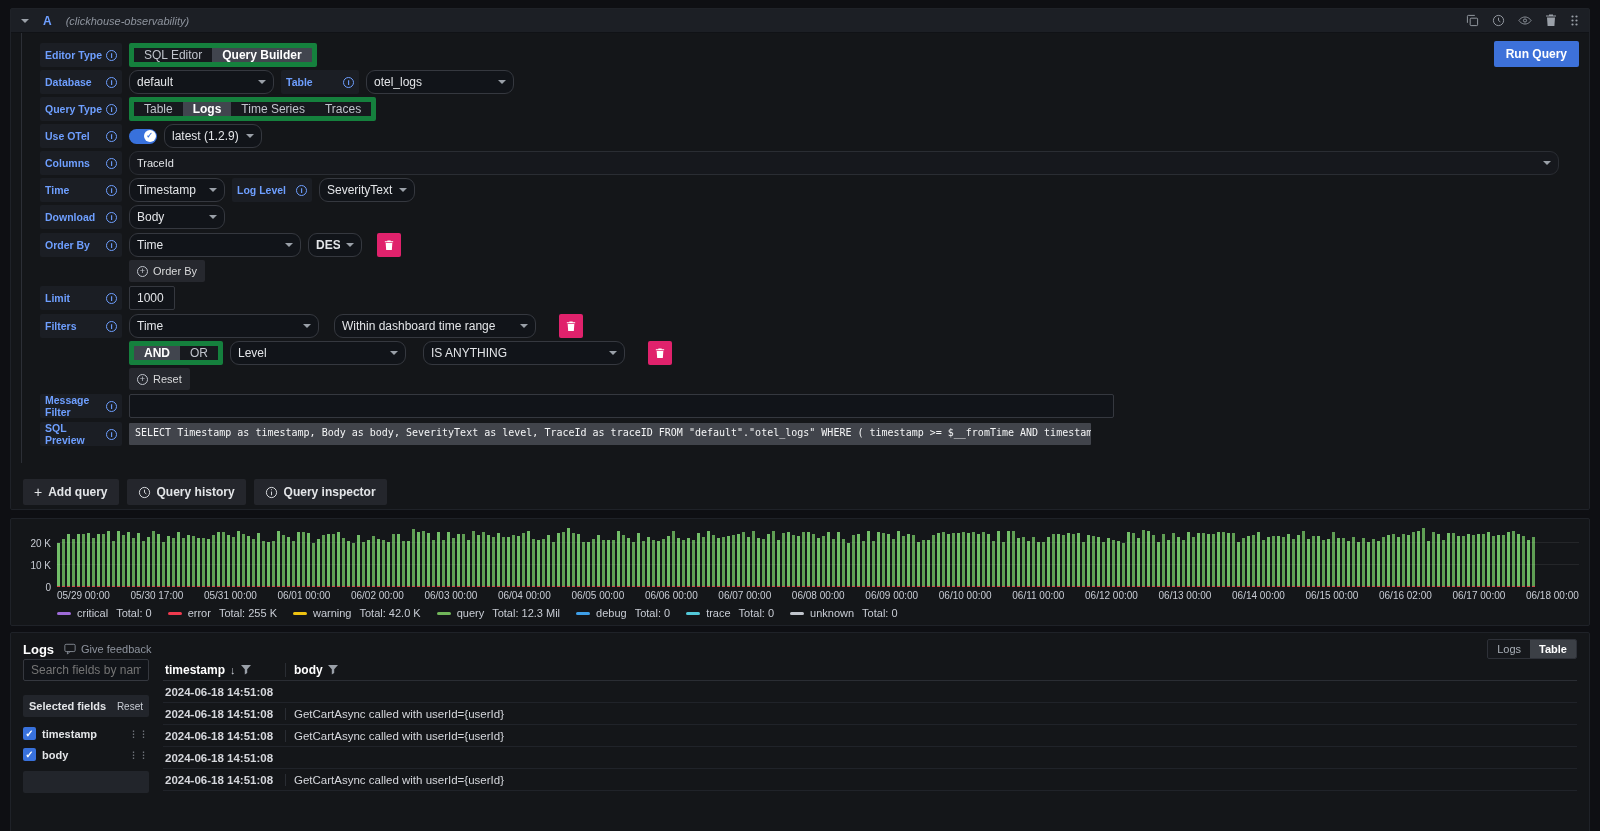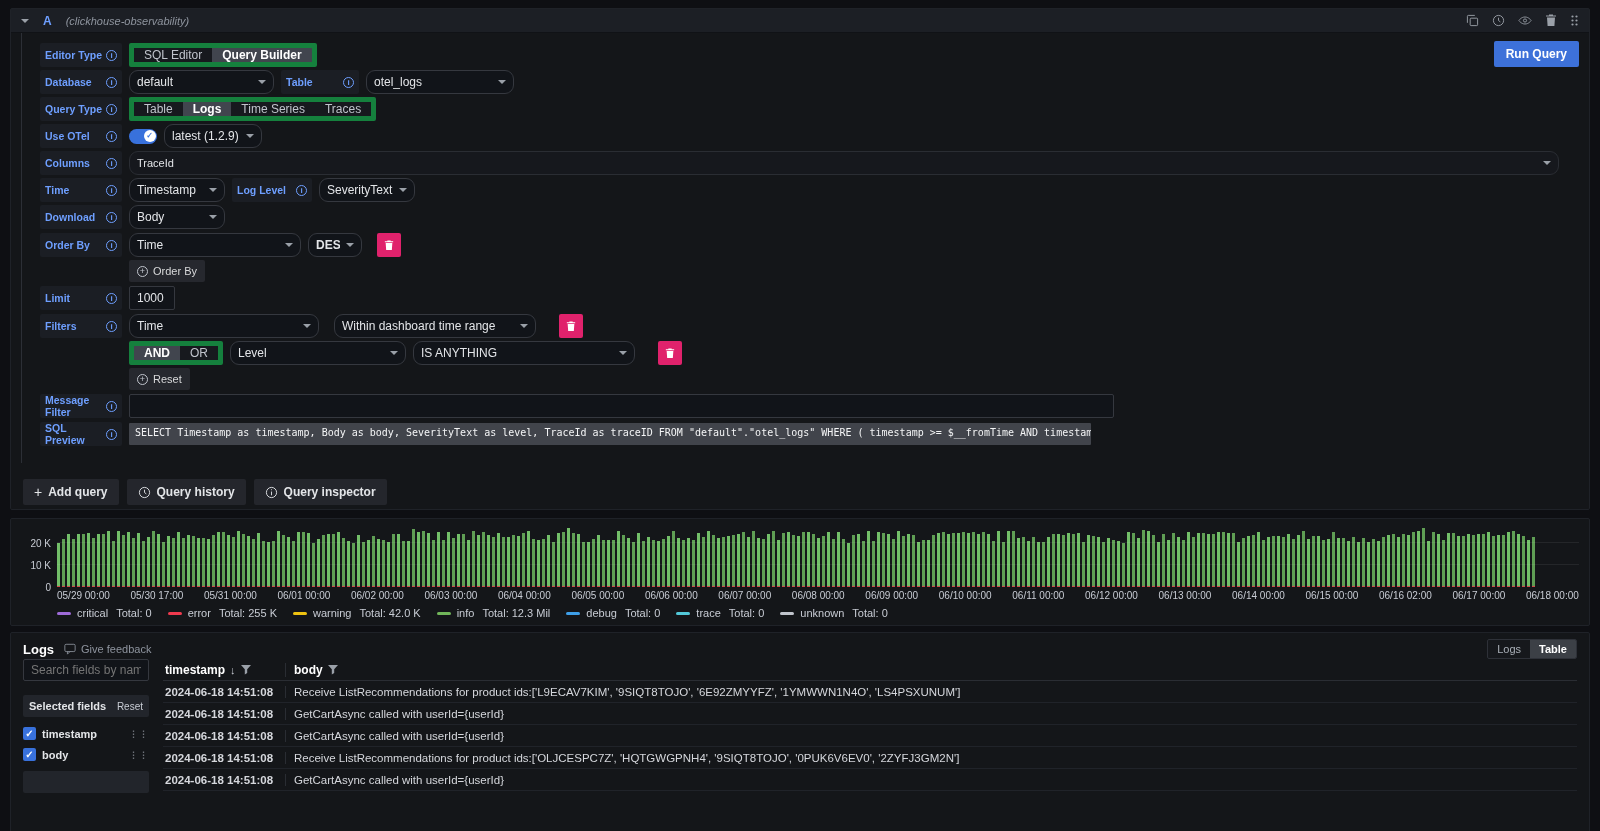--- a/index.html
+++ b/index.html
@@ -338,21 +338,21 @@
     <div class="frow">
       <span style="width:82px; flex:none"></span>
       <span class="seg">
         <span class="opt active">AND</span>
         <span class="opt">OR</span>
       </span>
       <span class="sel" style="width:176px">
         <span class="val">Level</span>
           <span class="caret"></span>
       </span>
-      <span class="sel" style="width:222px; margin-left:0">
+      <span class="sel" style="width:202px; margin-left:10px">
         <span class="val">IS ANYTHING</span>
           <span class="caret"></span>
       </span>
       <button class="trash-btn" style="margin-left:16px">
           <svg width="10" height="11" viewBox="0 0 12 13" fill="currentColor">
             <path d="M4 .5h4v1h3v1H1v-1h3zM2 3.5h8l-.6 8.5h-6.8z"></path>
           </svg>
         </button>
     </div>
 
@@ -745,21 +745,21 @@
         <span>error</span>
         <span style="margin-left: 2px;">Total: 255 K</span>
       </span>
       <span class="leg-item">
         <span class="leg-dash" style="background: rgb(238, 194, 17);"></span>
         <span>warning</span>
         <span style="margin-left: 2px;">Total: 42.0 K</span>
       </span>
       <span class="leg-item">
         <span class="leg-dash" style="background: rgb(113, 182, 90);"></span>
-        <span>info</span>
+        <span>query</span>
         <span style="margin-left: 2px;">Total: 12.3 Mil</span>
       </span>
       <span class="leg-item">
         <span class="leg-dash" style="background: rgb(62, 159, 232);"></span>
         <span>debug</span>
         <span style="margin-left: 2px;">Total: 0</span>
       </span>
       <span class="leg-item">
         <span class="leg-dash" style="background: rgb(82, 200, 216);"></span>
         <span>trace</span>
@@ -824,33 +824,31 @@
         <span class="c2">
           <span>body</span>
           <svg class="icon-gray" width="10" height="10" viewBox="0 0 10 10" fill="currentColor">
               <path d="M0 0h10L6.2 4.2V8L3.8 9.5V4.2z"></path>
             </svg>
         </span>
       </div>
       <div id="tableRows">
           <div class="trow">
             <span class="c1">2024-06-18 14:51:08</span>
-            <span class="c2">Receive ListRecommendations for product ids:['L9ECAV7KIM', '9SIQT8TOJO', '6E92ZMYYFZ', '1YMWWN1N4O', 'LS4PSXUNUM']</span>
           </div>
           <div class="trow">
             <span class="c1">2024-06-18 14:51:08</span>
             <span class="c2">GetCartAsync called with userId={userId}</span>
           </div>
           <div class="trow">
             <span class="c1">2024-06-18 14:51:08</span>
             <span class="c2">GetCartAsync called with userId={userId}</span>
           </div>
           <div class="trow">
             <span class="c1">2024-06-18 14:51:08</span>
-            <span class="c2">Receive ListRecommendations for product ids:['OLJCESPC7Z', 'HQTGWGPNH4', '9SIQT8TOJO', '0PUK6V6EV0', '2ZYFJ3GM2N']</span>
           </div>
           <div class="trow">
             <span class="c1">2024-06-18 14:51:08</span>
             <span class="c2">GetCartAsync called with userId={userId}</span>
           </div>
         </div>
     </div>
   </div>
 </div>
 

